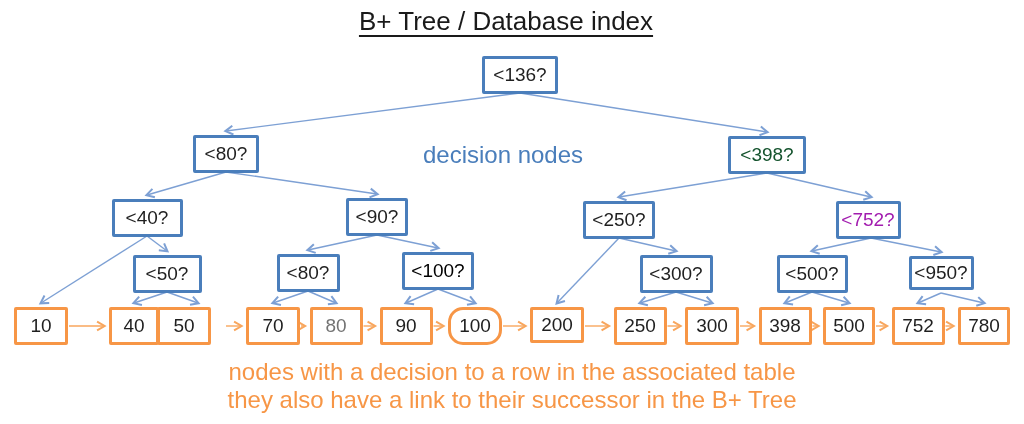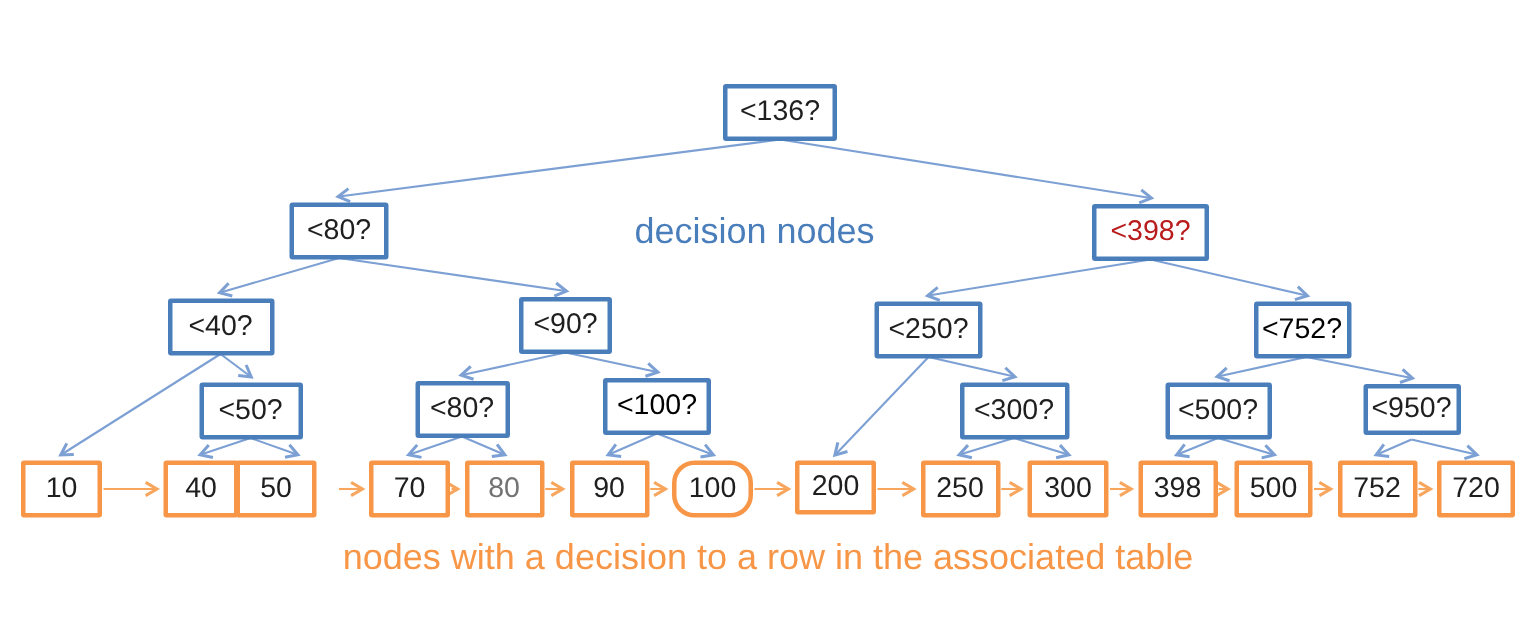--- a/index.html
+++ b/index.html
@@ -58,20 +58,21 @@
     color: var(--footnote-text, #f79646);
     font-size: 24px;
     line-height: 28px;
   }
 </style>
 </head>
 <body>
 
 <div class="canvas" style="--decision-border: #4a7ebb; --decision-text: #4a7ebb; --leaf-border: #f79646; --footnote-text: #f79646;">
 
+  <div class="page-title">B+ Tree / Database index</div>
 
   <svg class="edges-layer" width="1024" height="424" viewBox="0 0 1024 424">
     <defs>
       <marker id="m-blue" viewBox="0 0 10 10" refX="7" refY="5" markerWidth="9" markerHeight="9" orient="auto">
         <path d="M1.5,1.5 L7.5,5 L1.5,8.5" fill="none" stroke-width="1.6" stroke="#7da0d4"></path>
       </marker>
       <marker id="m-orange" viewBox="0 0 10 10" refX="7" refY="5" markerWidth="9" markerHeight="9" orient="auto">
         <path d="M1.5,1.5 L7.5,5 L1.5,8.5" fill="none" stroke-width="1.6" stroke="#f8a65d"></path>
       </marker>
     </defs>
@@ -116,44 +117,45 @@
         <line x1="876" y1="326" x2="886.5" y2="326" stroke="#f8a65d" stroke-width="1.4" marker-end="url(#m-orange)"></line>
         <line x1="945.5" y1="326" x2="953" y2="326" stroke="#f8a65d" stroke-width="1.4" marker-end="url(#m-orange)"></line>
       </g>
   </svg>
 
   <div class="decision-label">decision nodes</div>
 
   <div id="node-layer">
       <div class="node decision" style="left: 482px; top: 56px; width: 76px; height: 38px; color: rgb(31, 31, 31);">&lt;136?</div>
       <div class="node decision" style="left: 193px; top: 135px; width: 66px; height: 38px; color: rgb(31, 31, 31);">&lt;80?</div>
-      <div class="node decision" style="left: 728px; top: 136px; width: 78px; height: 38px; color: #b91c1c;">&lt;398?</div>
+      <div class="node decision" style="left: 728px; top: 136px; width: 78px; height: 38px; color: #14532d;">&lt;398?</div>
       <div class="node decision" style="left: 111.5px; top: 199px; width: 71px; height: 38px; color: rgb(31, 31, 31);">&lt;40?</div>
       <div class="node decision" style="left: 346px; top: 198px; width: 62px; height: 38px; color: rgb(31, 31, 31);">&lt;90?</div>
       <div class="node decision" style="left: 583px; top: 201px; width: 72px; height: 38px; color: rgb(31, 31, 31);">&lt;250?</div>
-      <div class="node decision" style="left: 835.5px; top: 201px; width: 65px; height: 38px; color: #000000;">&lt;752?</div>
+      <div class="node decision" style="left: 835.5px; top: 201px; width: 65px; height: 38px; color: #a21caf;">&lt;752?</div>
       <div class="node decision" style="left: 132.5px; top: 255px; width: 69px; height: 38px; color: rgb(31, 31, 31);">&lt;50?</div>
       <div class="node decision" style="left: 276.5px; top: 254px; width: 63px; height: 38px; color: rgb(31, 31, 31);">&lt;80?</div>
       <div class="node decision" style="left: 402px; top: 252px; width: 72px; height: 38px; color: #000000;">&lt;100?</div>
       <div class="node decision" style="left: 639.5px; top: 255px; width: 73px; height: 38px; color: rgb(31, 31, 31);">&lt;300?</div>
       <div class="node decision" style="left: 776.5px; top: 255px; width: 71px; height: 38px; color: rgb(31, 31, 31);">&lt;500?</div>
       <div class="node decision" style="left: 908.5px; top: 256px; width: 65px; height: 34px; color: rgb(31, 31, 31);">&lt;950?</div>
       <div class="node leaf" style="left: 14px; top: 307px; width: 54px; height: 38px; color: rgb(31, 31, 31);">10</div>
       <div class="node leaf" style="left: 109px; top: 307px; width: 50px; height: 38px; color: rgb(31, 31, 31);">40</div>
       <div class="node leaf" style="left: 157px; top: 307px; width: 54px; height: 38px; color: rgb(31, 31, 31);">50</div>
       <div class="node leaf" style="left: 246px; top: 307px; width: 54px; height: 38px; color: rgb(31, 31, 31);">70</div>
       <div class="node leaf" style="left: 309.5px; top: 307px; width: 53px; height: 38px; color: #737373;">80</div>
       <div class="node leaf" style="left: 379.5px; top: 307px; width: 53px; height: 38px; color: rgb(31, 31, 31);">90</div>
       <div class="node leaf" style="left: 448px; top: 307px; width: 54px; height: 38px; color: rgb(31, 31, 31); border-radius: 15px;">100</div>
       <div class="node leaf" style="left: 530px; top: 307px; width: 54px; height: 36px; color: rgb(31, 31, 31);">200</div>
       <div class="node leaf" style="left: 613.5px; top: 307px; width: 53px; height: 38px; color: rgb(31, 31, 31);">250</div>
       <div class="node leaf" style="left: 685px; top: 307px; width: 54px; height: 38px; color: rgb(31, 31, 31);">300</div>
       <div class="node leaf" style="left: 758.5px; top: 307px; width: 53px; height: 38px; color: rgb(31, 31, 31);">398</div>
       <div class="node leaf" style="left: 823px; top: 307px; width: 52px; height: 38px; color: rgb(31, 31, 31);">500</div>
       <div class="node leaf" style="left: 891.5px; top: 307px; width: 53px; height: 38px; color: rgb(31, 31, 31);">752</div>
-      <div class="node leaf" style="left: 958px; top: 307px; width: 52px; height: 38px; color: rgb(31, 31, 31);">720</div>
+      <div class="node leaf" style="left: 958px; top: 307px; width: 52px; height: 38px; color: rgb(31, 31, 31);">780</div>
     </div>
 
   <div class="footnote">
     <div>nodes with a decision to a row in the associated table</div>
+    <div>they also have a link to their successor in the B+ Tree</div>
   </div>
 
 </div>
 
 </body></html>

